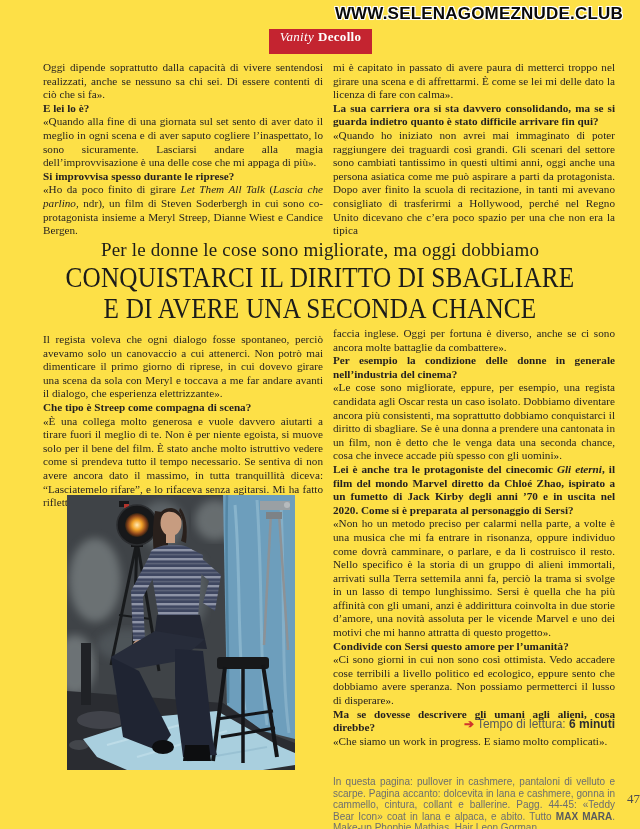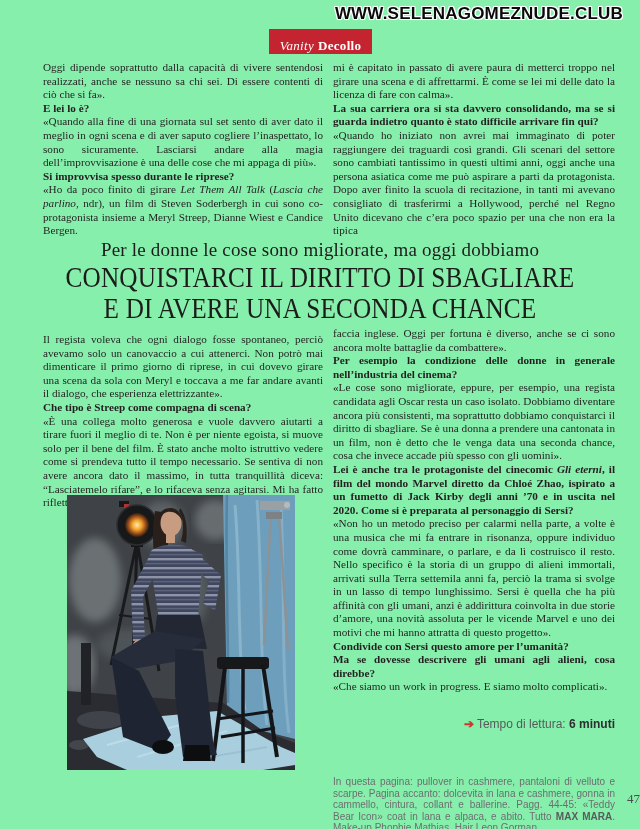--- a/index.html
+++ b/index.html
@@ -1,27 +1,27 @@
 <!DOCTYPE html>
 <html lang="it"><head>
 <meta charset="utf-8">
 <style>
   html,body{margin:0;padding:0;}
   body{background:#e9e9e9;font-family:"Liberation Serif",serif;}
-  #page{position:relative;width:640px;height:829px;background:#86efac;margin:0 auto;overflow:hidden;}
+  #page{position:relative;width:640px;height:829px;background:#fde047;margin:0 auto;overflow:hidden;}
 
   
   .watermark{position:absolute;top:4px;right:17px;
     font-family:"Liberation Sans",sans-serif;font-weight:bold;font-size:17px;
     letter-spacing:.2px;color:#0a0a0a;
     text-shadow:-1px -1px 0 #fff,1px -1px 0 #fff,-1px 1px 0 #fff,1px 1px 0 #fff,0 0 2px #fff;}
 
   
   .tag{position:absolute;left:269px;top:29px;width:103px;height:25px;
-    background:#c42430;color:#fff;display:flex;align-items:flex-end;justify-content:center;
+    background:#c42430;color:#fff;display:flex;align-items:flex-start;justify-content:center;
     font-size:13px;letter-spacing:.3px;}
   .tag .mag{font-style:italic;font-family:"Liberation Serif",serif;}
   .tag .sec{font-weight:bold;margin-left:4px;font-family:"Liberation Serif",serif;}
 
   
   .col{position:absolute;font-size:11.2px;line-height:13.6px;color:#231f20;
     text-align:justify;hyphens:auto;}
   .col p{margin:0;}
   #b1l{left:43px;top:61px;width:280px;}
   #b1r{left:333px;top:61px;width:282px;}
@@ -92,20 +92,21 @@
       <p><span class="r-b">Che tipo è Streep come compagna di scena?</span></p>
       <p><span class="r-n">«È una collega molto generosa e vuole davvero aiutarti a tirare fuori il meglio di te. Non è per niente egoista, si muove solo per il bene del film. È stato anche molto istruttivo vedere come si prendeva tutto il tempo necessario. Se sentiva di non avere ancora dato il massimo, in tutta tranquillità diceva: “Lasciatemelo rifare”, e lo rifaceva senza agitarsi. Mi ha fatto riflettere, perché</span></p>
     </div>
   <div id="b2r" class="col">
       <p><span class="r-n">faccia inglese. Oggi per fortuna è diverso, anche se ci sono ancora molte battaglie da combattere».</span></p>
       <p><span class="r-b">Per esempio la condizione delle donne in generale nell’industria del cinema?</span></p>
       <p><span class="r-n">«Le cose sono migliorate, eppure, per esempio, una regista candidata agli Oscar resta un caso isolato. Dobbiamo diventare ancora più consistenti, ma soprattutto dobbiamo conquistarci il diritto di sbagliare. Se è una donna a prendere una cantonata in un film, non è detto che le venga data una seconda chance, cosa che invece accade più spesso con gli uomini».</span></p>
       <p><span class="r-b">Lei è anche tra le protagoniste del cinecomic </span><span class="r-bi">Gli eterni</span><span class="r-b">, il film del mondo Marvel diretto da Chloé Zhao, ispirato a un fumetto di Jack Kirby degli anni ’70 e in uscita nel 2020. Come si è preparata al personaggio di Sersi?</span></p>
       <p><span class="r-n">«Non ho un metodo preciso per calarmi nella parte, a volte è una musica che mi fa entrare in risonanza, oppure individuo come dovrà camminare, o parlare, e da lì costruisco il resto. Nello specifico è la storia di un gruppo di alieni immortali, arrivati sulla Terra settemila anni fa, perciò la trama si svolge in un lasso di tempo lunghissimo. Sersi è quella che ha più affinità con gli umani, anzi è addirittura coinvolta in due storie d’amore, una novità assoluta per le vicende Marvel e uno dei motivi che mi hanno attratta di questo progetto».</span></p>
       <p><span class="r-b">Condivide con Sersi questo amore per l’umanità?</span></p>
+      <p><span class="r-n">«Ci sono giorni in cui non sono così ottimista. Vedo accadere cose terribili a livello politico ed ecologico, eppure sento che dobbiamo avere speranza. Non possiamo permetterci il lusso di disperare».</span></p>
       <p><span class="r-b">Ma se dovesse descrivere gli umani agli alieni, cosa direbbe?</span></p>
       <p><span class="r-n">«Che siamo un work in progress. E siamo molto complicati».</span></p>
     </div>
 
   <div class="photo">
     <svg width="228" height="275" viewBox="0 0 228 275" xmlns="http://www.w3.org/2000/svg">
       <defs>
         <filter id="blur4">
             <feGaussianBlur stdDeviation="4"></feGaussianBlur>
           </filter>

